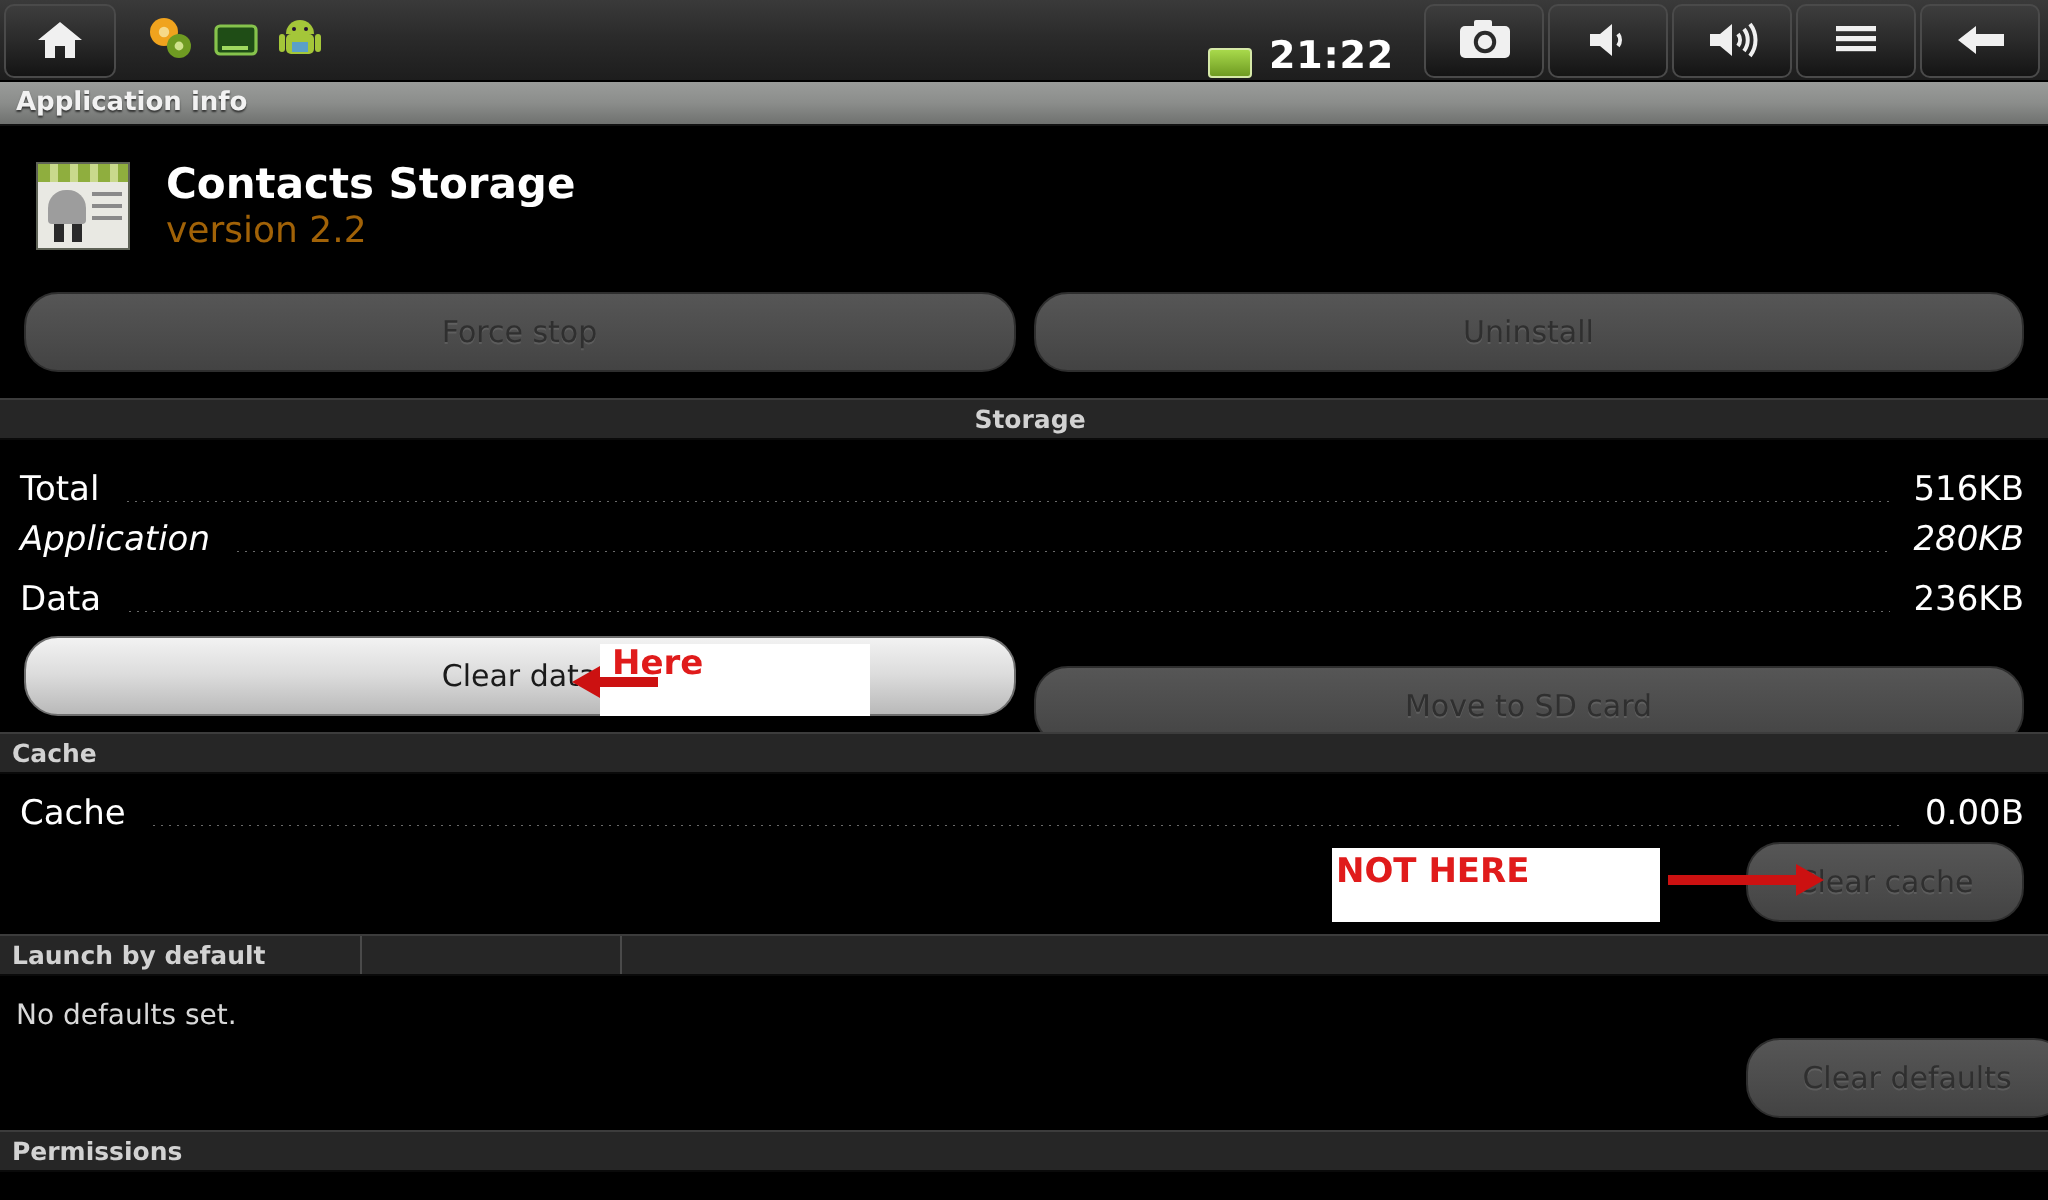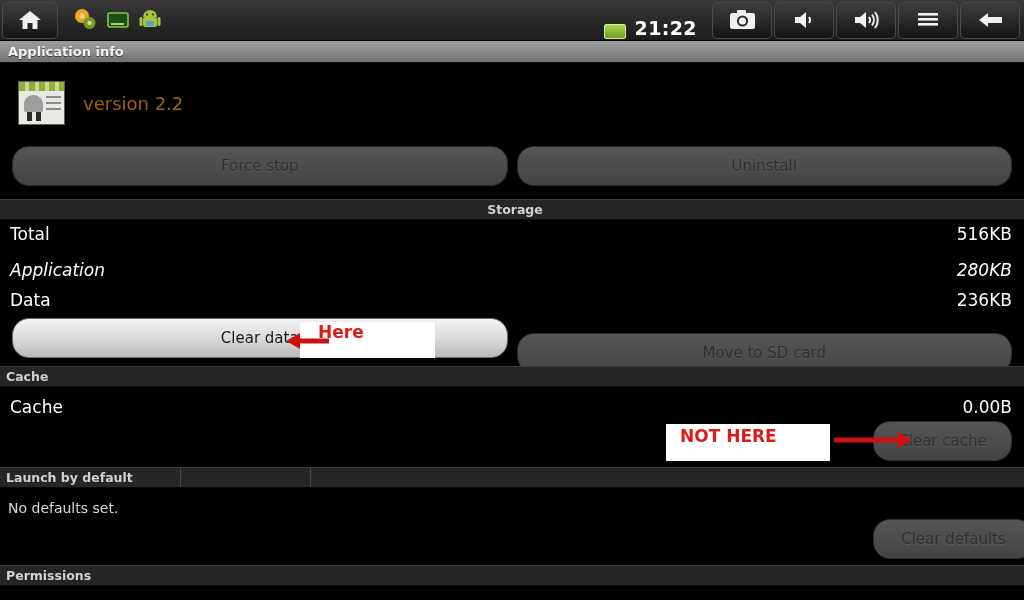--- a/index.html
+++ b/index.html
@@ -143,21 +143,20 @@
   .plain {
     position: absolute; left: 0; width: 1024px;
     font-size: 14px; color: #d8d8d8; padding-left: 8px;
   }
 
   
   .whitebox { position: absolute; background: #ffffff; }
   .anno-text {
     position: absolute; color: #e01b1b; font-weight: bold;
     font-family: "DejaVu Sans", "Liberation Sans", sans-serif;
-    margin-left: 12px;
   }
   .arrow { position: absolute; }
 </style>
 </head>
 <body>
 
 <div id="screen">
 
   <div class="sysbar">
 
@@ -246,34 +245,35 @@
 
   <div class="appheader">
     <div class="appicon">
       <div class="greenbar"></div>
       <div class="bot"></div>
       <div class="leg1"></div>
       <div class="leg2"></div>
       <div class="lines"></div>
     </div>
     <div class="apptext">
+      <div class="appname">Contacts Storage</div>
       <div class="appver">version 2.2</div>
     </div>
   </div>
 
   <div class="toprow">
     <div class="btn btn-disabled">Force stop</div>
     <div class="btn btn-disabled">Uninstall</div>
   </div>
 
   <div class="sechead" style="top:199px;justify-content:center;">
     <span>Storage</span>
   </div>
 
-  <div class="drow" style="top:219px;align-items:center;">
+  <div class="drow" style="top:230px;align-items:center;">
     <div class="lbl">Total</div>
     <div class="dots"></div>
     <div class="val">516KB</div>
   </div>
   <div class="drow" style="top:255px;font-style:italic;">
     <div class="lbl">Application</div>
     <div class="dots"></div>
     <div class="val">280KB</div>
   </div>
   <div class="drow" style="top:285px;">

